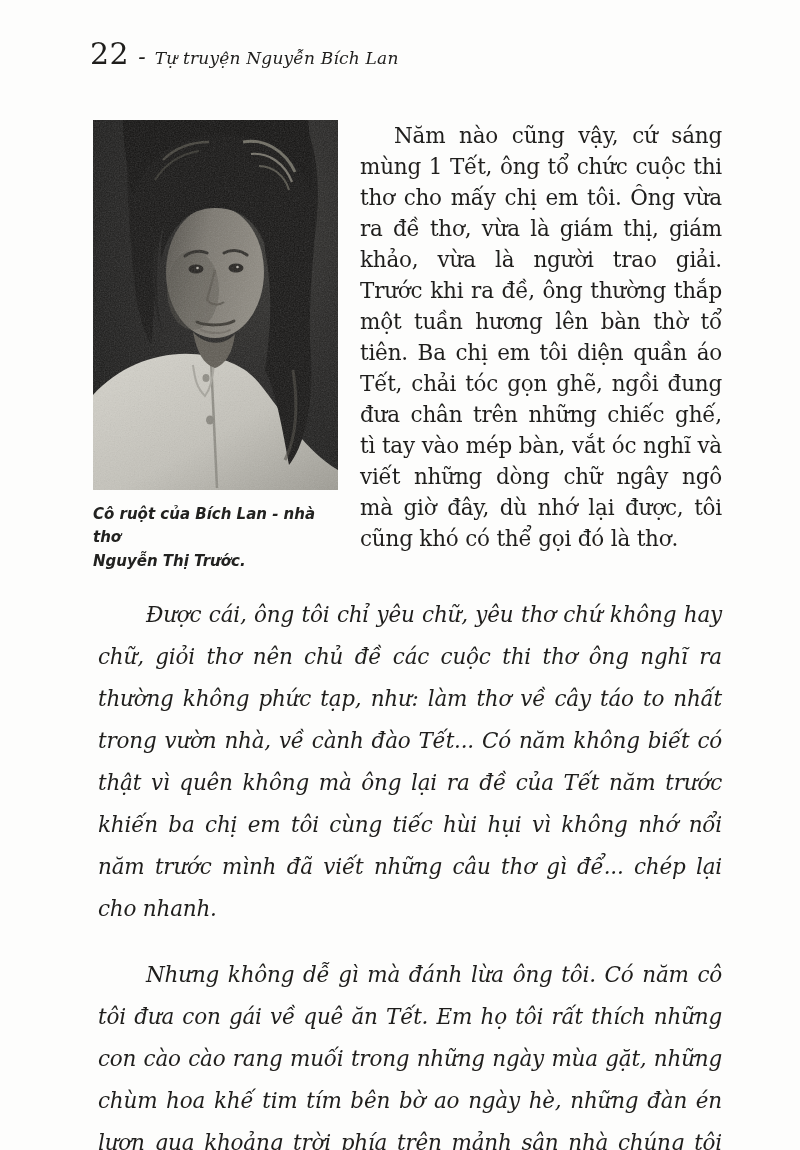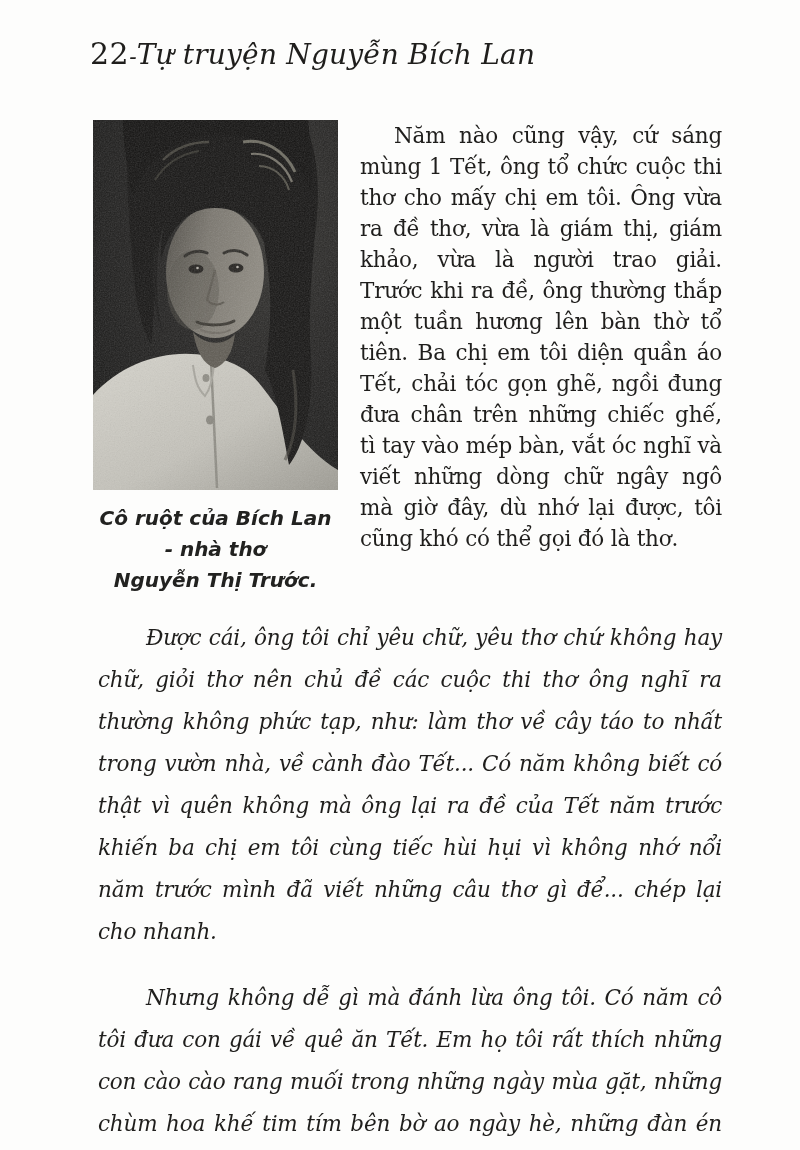--- a/index.html
+++ b/index.html
@@ -10,58 +10,59 @@
     color: #1f1e1c;
     overflow: hidden;
   }
   .page {
     width: 800px; height: 1150px;
     padding: 36px 78px 0 78px;
   }
   .page-header {
     display: flex;
     align-items: baseline;
+    gap: 9px;
     margin-left: 12px;
   }
   .page-number {
     font-size: 30px;
     font-weight: 400;
     letter-spacing: 0.5px;
   }
   .header-sep {
     font-size: 22px;
     font-style: italic;
   }
   .book-title {
-    font-size: 28px;
+    font-size: 17px;
     font-style: italic;
     letter-spacing: 0.2px;
   }
   .content {
     margin-top: 49px;
   }
   .portrait-figure {
     float: left;
     width: 245px;
     margin-left: 15px;
     margin-right: 22px;
     margin-bottom: 4px;
   }
   .photo {
     width: 245px; height: 370px;
     background: #1a1a19;
     line-height: 0;
   }
   .photo-caption {
     margin-top: 13px;
-    text-align: center;
+    text-align: left;
     font-family: "DejaVu Sans", sans-serif;
     font-style: italic;
     font-weight: 600;
-    font-size: 20px;
+    font-size: 15px;
     line-height: 1.55;
     color: #222220;
   }
   .para {
     text-align: justify;
     font-size: 21.5px;
     color: #1f1e1c;
     margin-left: 20px;
   }
   .para-beside {

